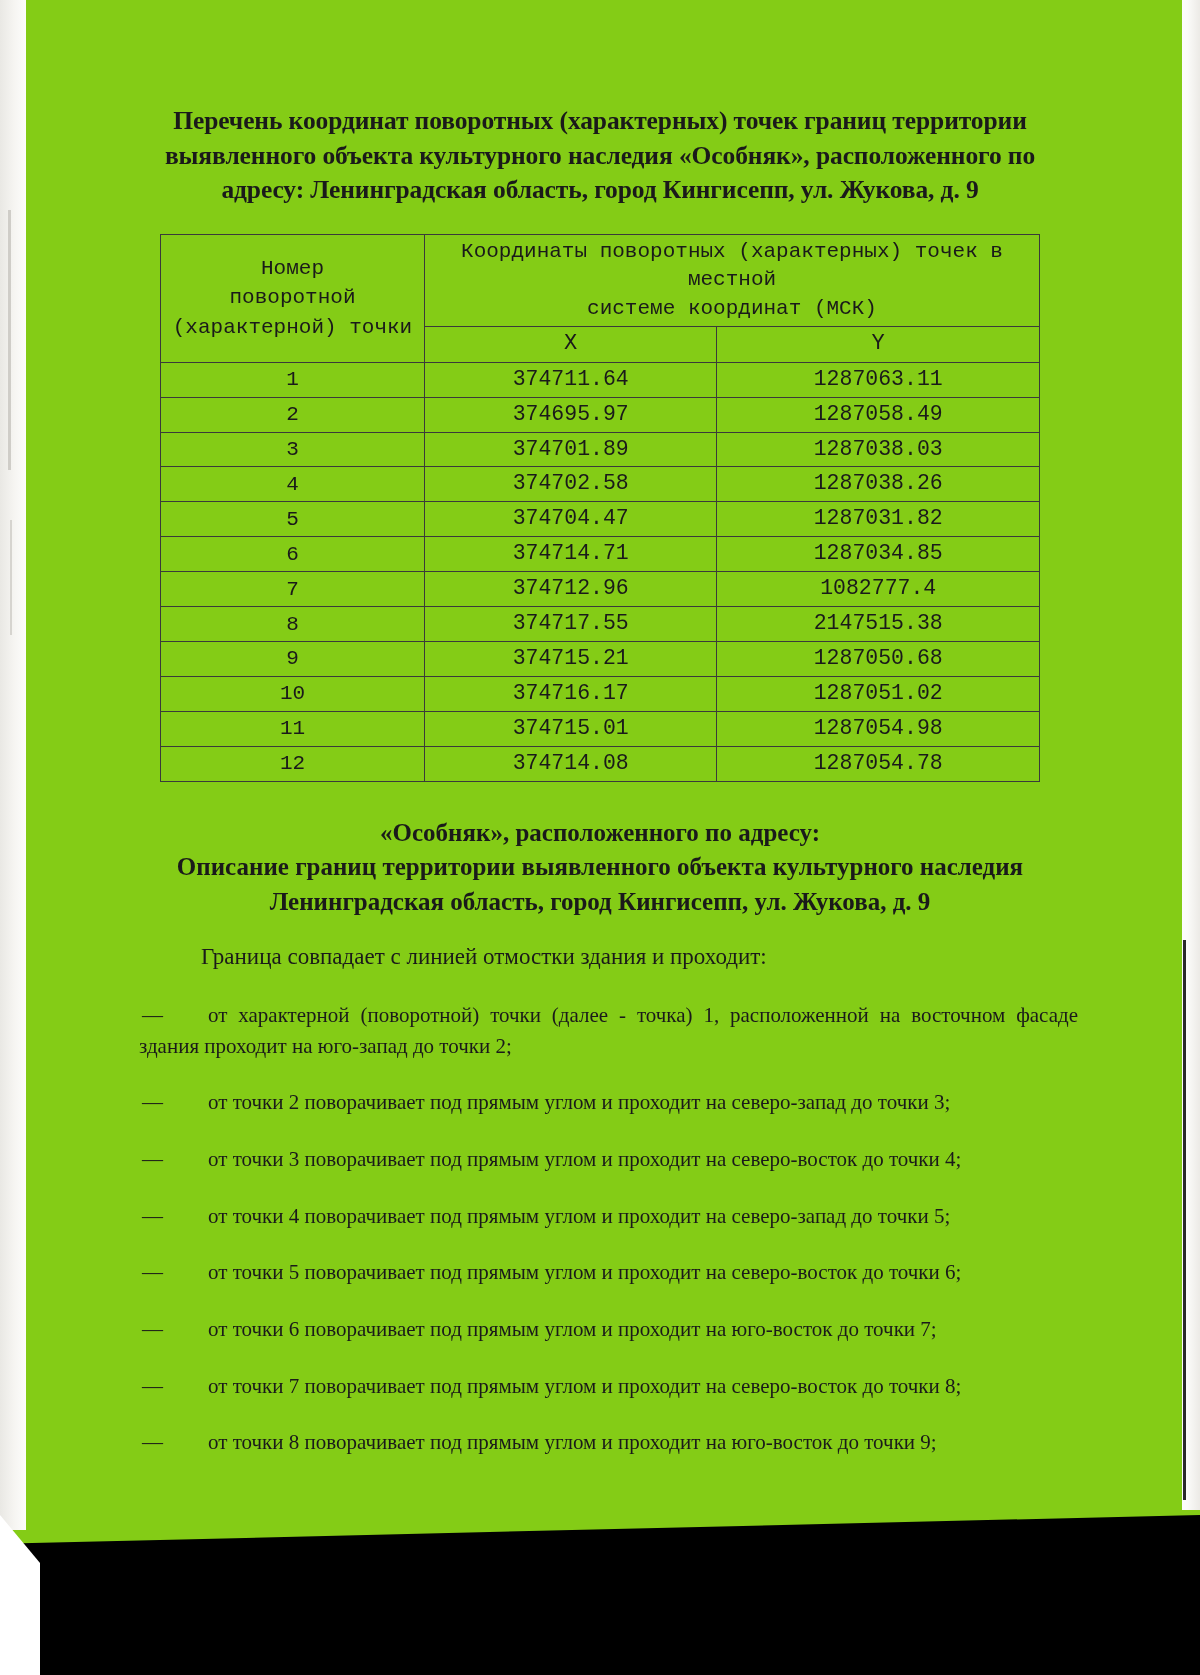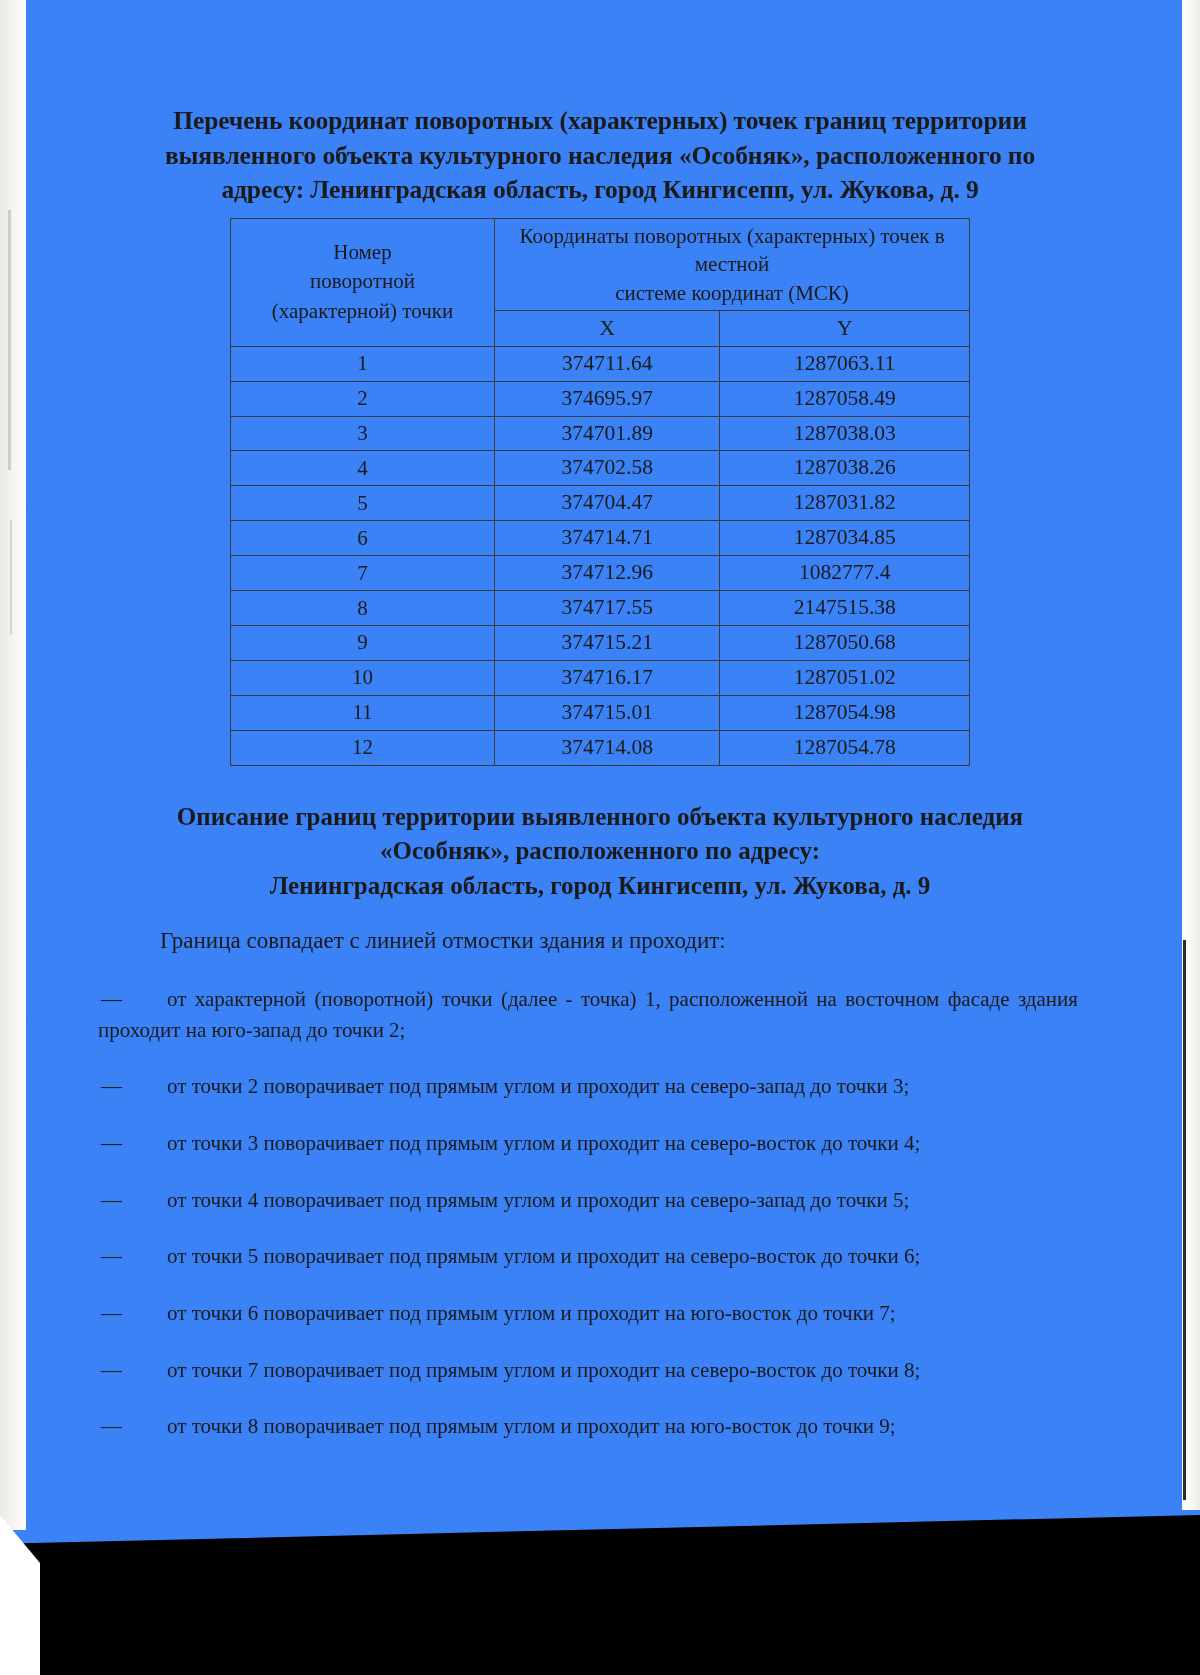--- a/index.html
+++ b/index.html
@@ -4,21 +4,21 @@
 <style>
   html, body {
     margin: 0;
     padding: 0;
     background: #ffffff;
   }
   .page {
     position: relative;
     width: 1200px;
     height: 1675px;
-    background: #3b82f6;
+    background: #84cc16;
     overflow: hidden;
     font-family: "Liberation Serif", "DejaVu Serif", serif;
     color: #1a1a1a;
   }
 
   
   .scan-edge-left {
     position: absolute;
     left: 0; top: 0;
     width: 26px; height: 1530px;
@@ -81,22 +81,23 @@
     text-align: center;
     font-size: 25.5px;
     font-weight: bold;
     line-height: 1.36;
     letter-spacing: -0.1px;
   }
   .doc-title .tline { display: block; }
 
   
   .coord-table-wrap {
-    margin: 10px auto 0 auto;
-    width: 740px;
+    margin: 26px auto 0 auto;
+    width: 880px;
+    font-family: Liberation Mono, monospace;
   }
   table.coord-table {
     width: 100%;
     border-collapse: collapse;
     font-size: 21px;
     line-height: 1.3;
   }
   table.coord-table td,
   table.coord-table th {
     border: 1.4px solid #3a3a3a;
@@ -131,20 +132,21 @@
     text-align: center;
     font-size: 25px;
     font-weight: bold;
     line-height: 1.38;
   }
   .section-title .tline { display: block; }
 
   
   .body-block {
     padding: 0 122px 0 98px;
+    margin-left: 41px;
   }
   .lead {
     margin: 0;
     padding-top: 22px;
     text-indent: 62px;
     font-size: 23px;
     line-height: 1.42;
     text-align: left;
   }
   .bullet {
@@ -261,22 +263,22 @@
           <tr>
             <td class="c-num">12</td>
             <td class="c-x">374714.08</td>
             <td class="c-y">1287054.78</td>
           </tr>
         </tbody>
       </table>
     </div>
 
     <h2 class="section-title">
+      <span class="tline">«Особняк», расположенного по адресу:</span>
       <span class="tline">Описание границ территории выявленного объекта культурного наследия</span>
-      <span class="tline">«Особняк», расположенного по адресу:</span>
       <span class="tline">Ленинградская область, город Кингисепп, ул. Жукова, д. 9</span>
     </h2>
 
     <div class="body-block">
       <p class="lead">Граница совпадает с линией отмостки здания и проходит:</p>
 
       <p class="bullet">
         <span class="dash">—</span><span class="btext">от характерной (поворотной) точки (далее - точка) 1, расположенной на восточном фасаде здания проходит на юго-запад до точки 2;</span>
       </p>
       <p class="bullet">

